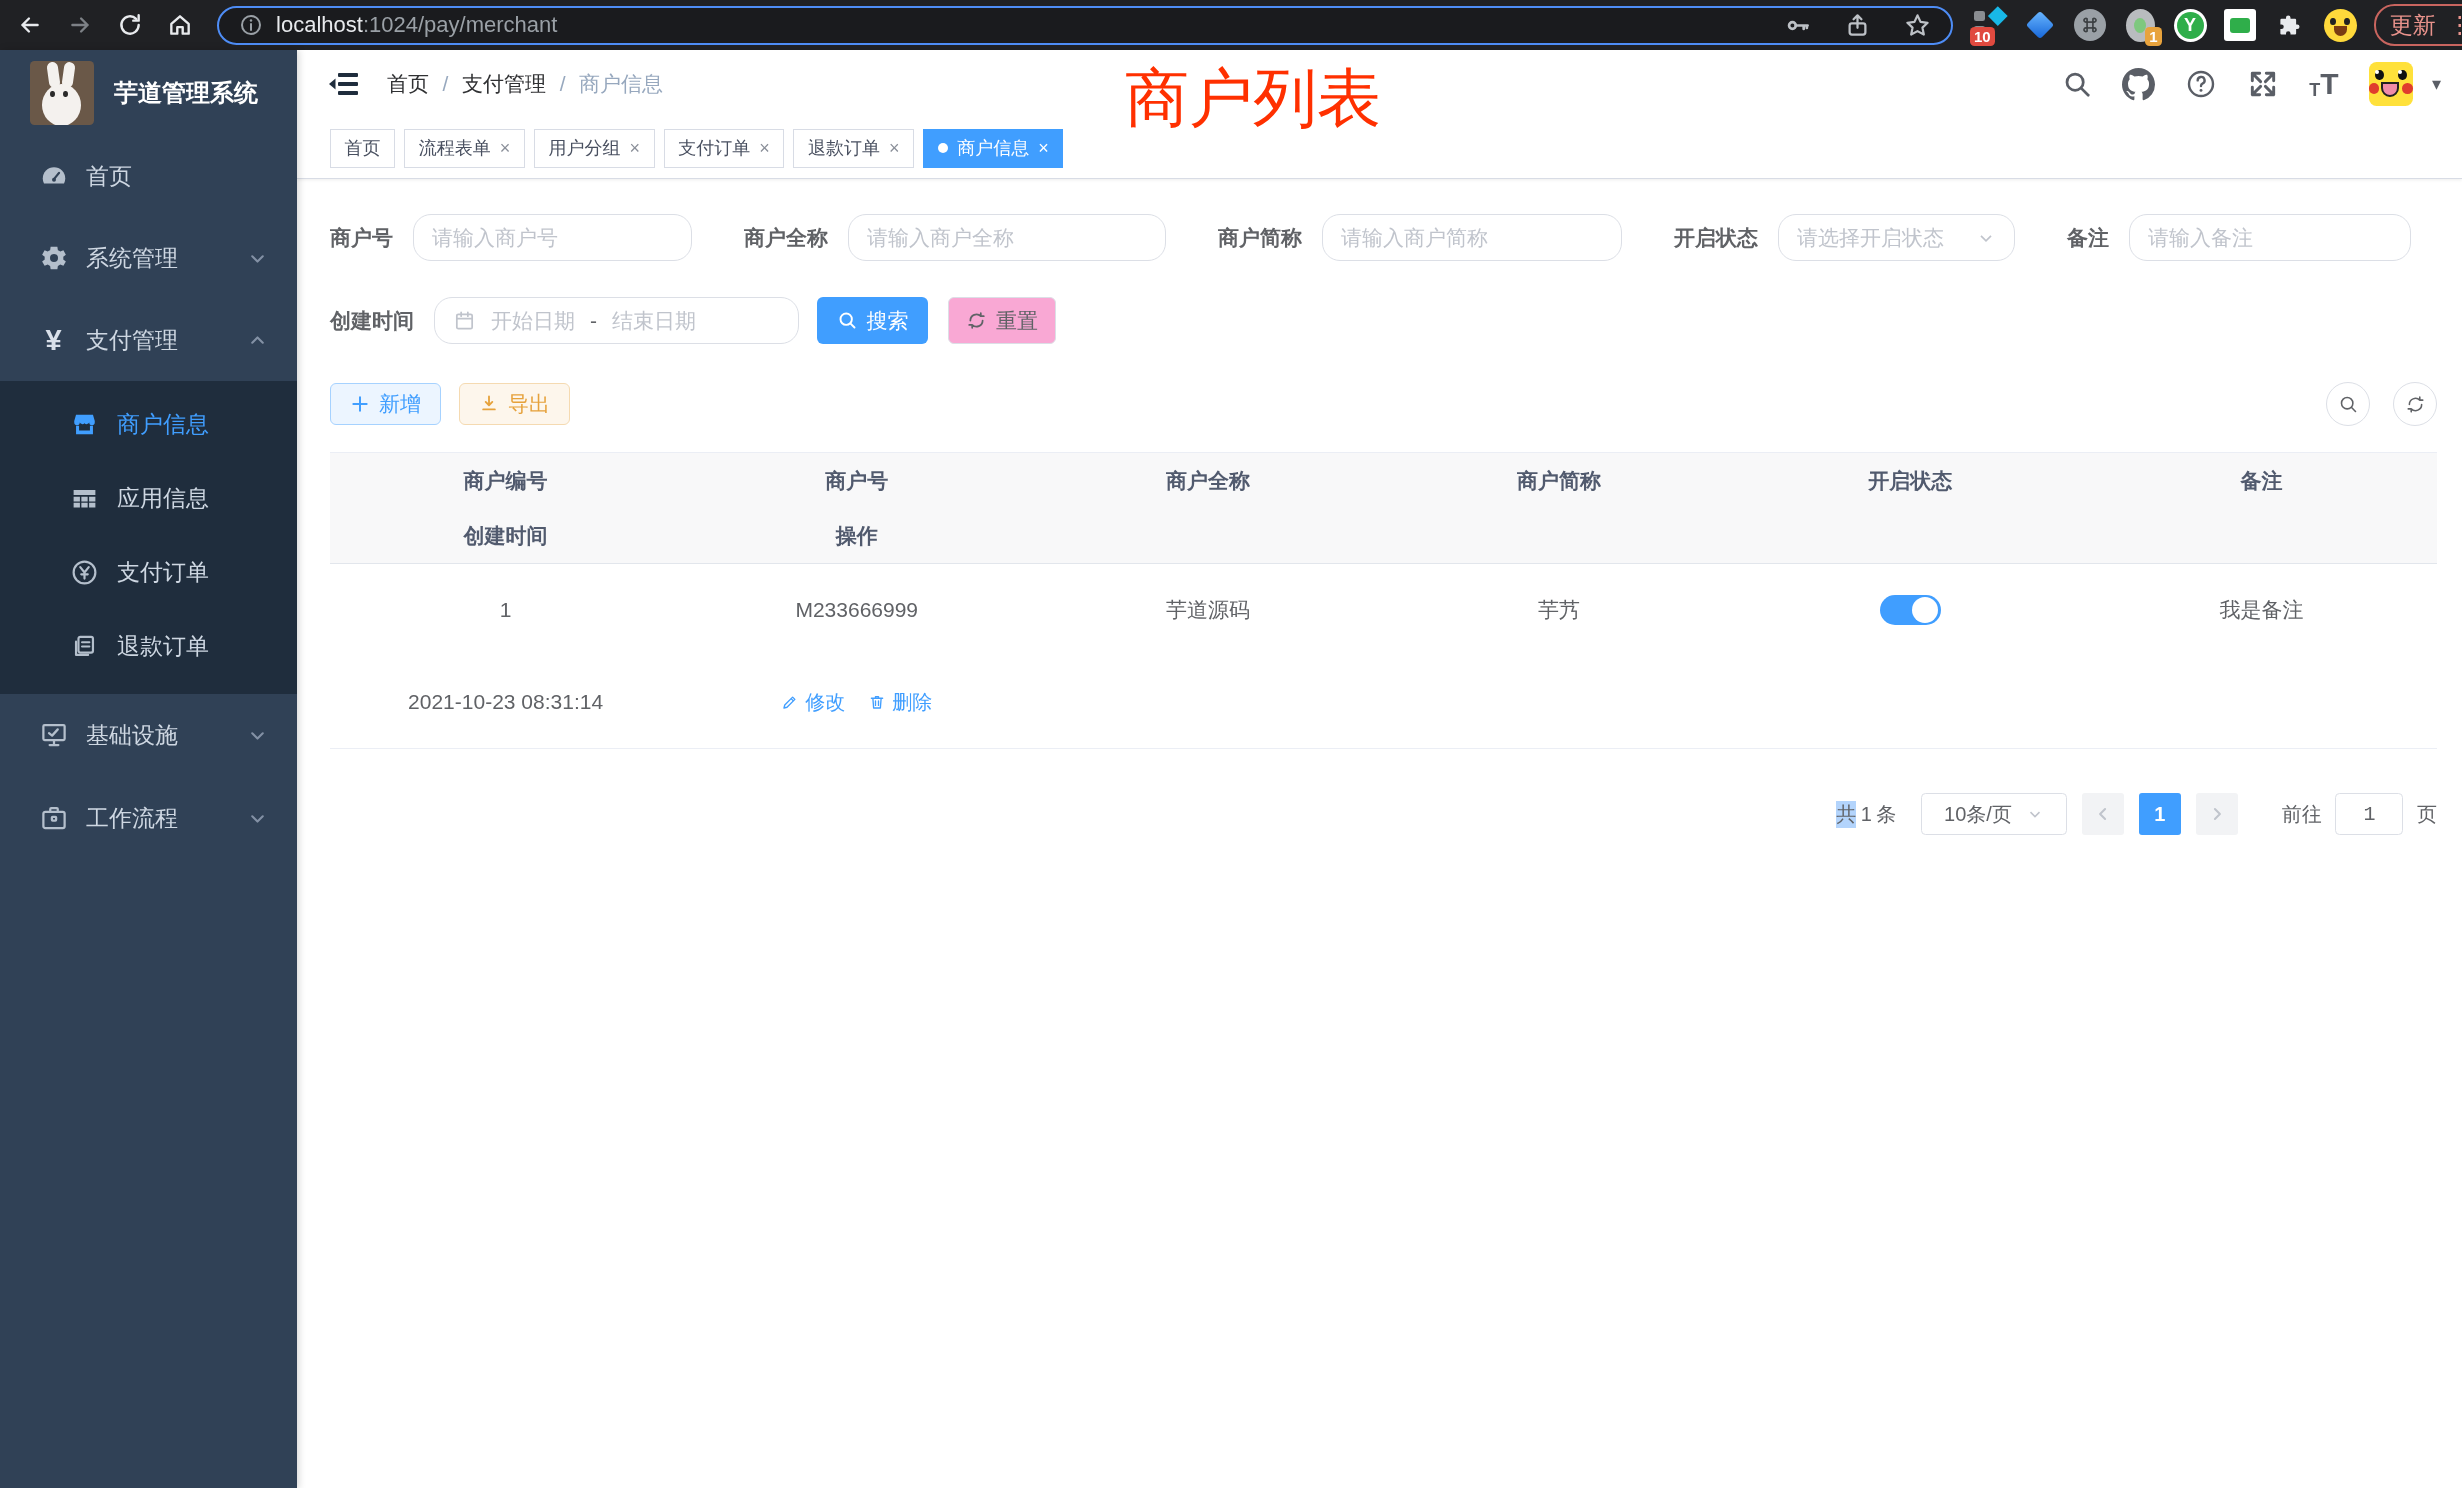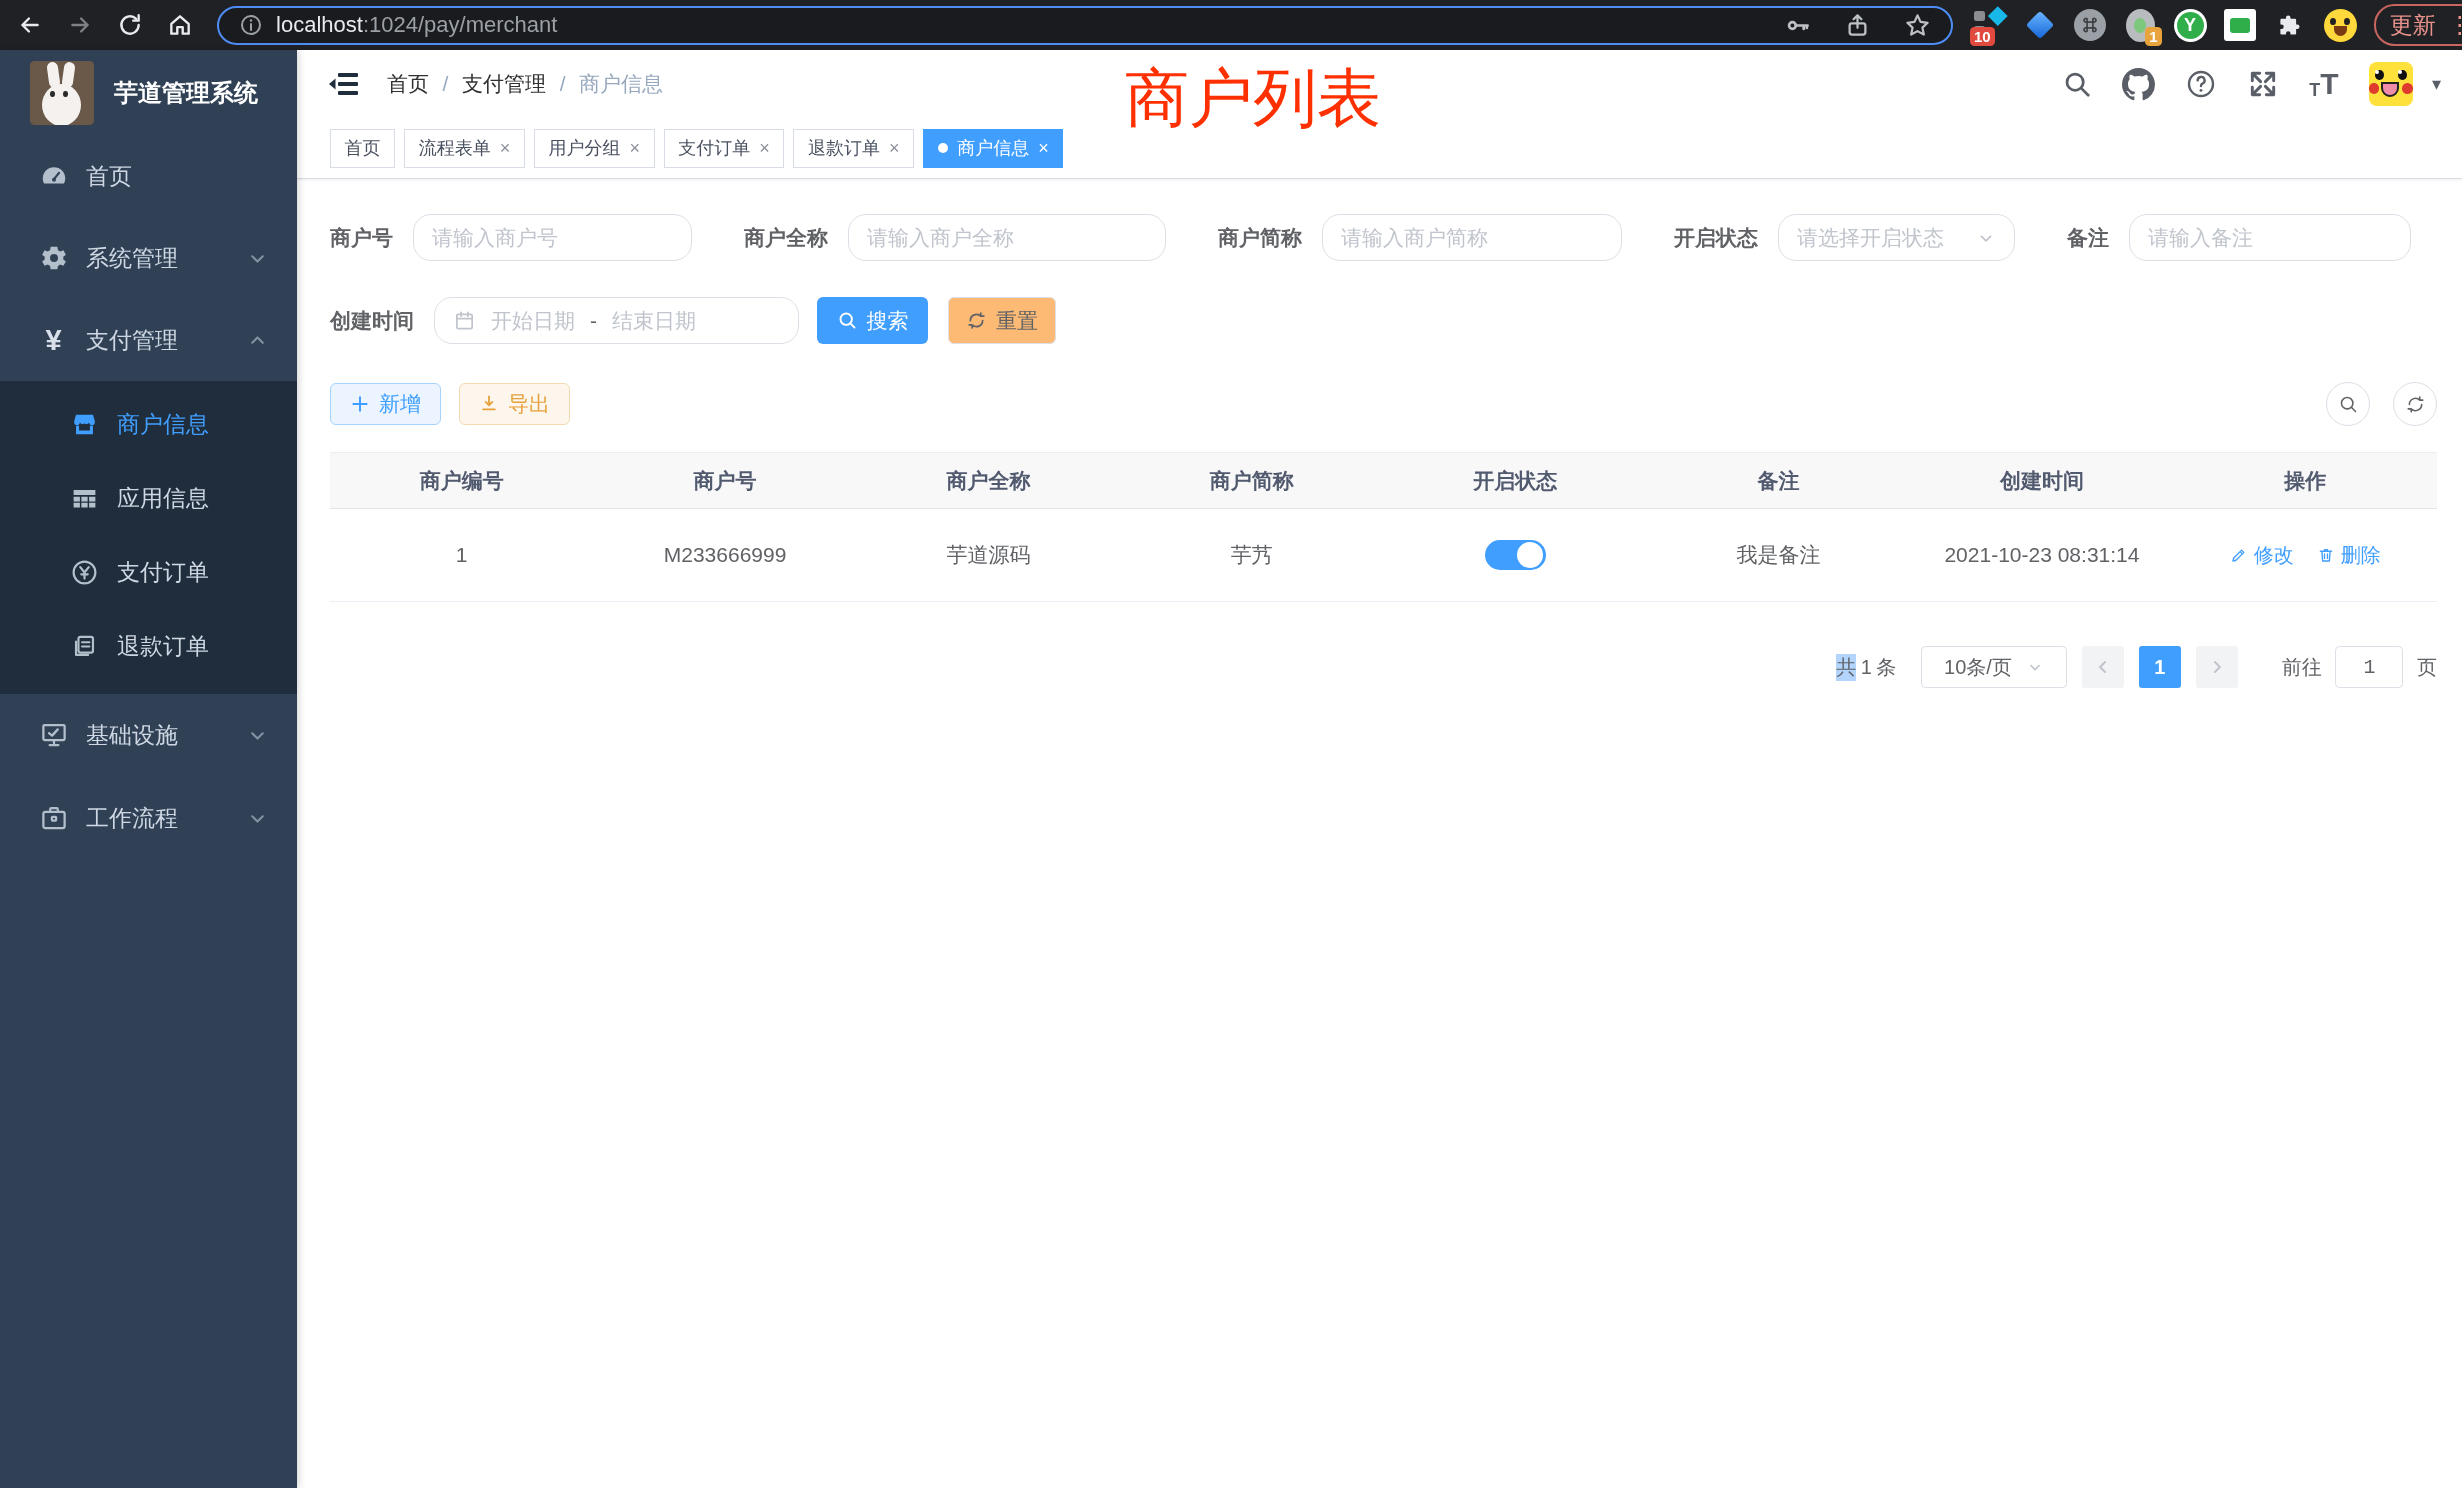--- a/index.html
+++ b/index.html
@@ -94,29 +94,29 @@
   .inp input { border:none; outline:none; width:100%; font-size:21px; color:#606266; background:transparent; font-family:inherit; }
   .inp input::placeholder { color:#c0c4cc; }
   .w1 { width:279px; } .w2 { width:318px; } .w3 { width:300px; } .w4 { width:237px; } .w5 { width:282px; }
   .select-box { justify-content:space-between; cursor:pointer; }
   .select-box .chev-s { color:#c0c4cc; }
   .date-box { width:365px; gap:15px; color:#c0c4cc; }
   .date-box .dsep { color:#606266; font-size:21px; }
   .date-box .dph { font-size:21px; }
   .btn { height:47px; border-radius:6px; display:inline-flex; align-items:center; justify-content:center; gap:9px; font-size:21px; cursor:pointer; border:0.8px solid transparent; }
   .btn-search { background:#409eff; color:#fff; width:111px; margin-left:18px; }
-  .btn-reset { background:#fdba74; color:#606266; border-color:#dcdfe6; width:108px; margin-left:20px; }
+  .btn-reset { background:#f9a8d4; color:#606266; border-color:#dcdfe6; width:108px; margin-left:20px; }
   .toolbar-row { display:flex; align-items:center; margin-top:38px; }
   .btn-add { background:#ecf5ff; color:#409eff; border-color:#a6d2ff; width:111px; height:42px; }
   .btn-export { background:#fdf6ec; color:#e6a23c; border-color:#f5dab1; width:111px; height:42px; margin-left:18px; }
   .circle-btns { margin-left:auto; display:flex; gap:23px; }
   .circle-btn { width:44px; height:44px; border-radius:50%; border:0.8px solid #dcdfe6; display:flex; align-items:center; justify-content:center; color:#606266; cursor:pointer; background:#fff; }
 
   .table { margin-top:26px; width:100%; border-bottom:0.8px solid #ebeef5; }
-  .trow { display:grid; grid-template-columns:repeat(8,1fr); }
+  .trow { display:grid; grid-template-columns:repeat(6,1fr); }
   .trow.head { background:#f8f8f9; border-top:0.8px solid #ebeef5; border-bottom:0.8px solid #e2e6ec; }
   .tcell { display:flex; align-items:center; justify-content:center; font-size:21px; padding:0 7.6px; text-align:center; }
   .trow.head .tcell { height:55px; font-weight:bold; color:#515a6e; }
   .trow.body .tcell { height:92px; color:#606266; }
   .toggle { width:61px; height:30px; border-radius:15px; background:#409eff; position:relative; cursor:pointer; }
   .toggle .knob { position:absolute; width:26px; height:26px; border-radius:50%; background:#fff; top:2.3px; right:2.3px; }
   .actions { display:flex; gap:23px; }
   .alink { display:inline-flex; align-items:center; gap:6px; color:#409eff; font-size:20px; cursor:pointer; white-space:nowrap; }
 
   .pagination { margin-top:44px; display:flex; align-items:center; justify-content:flex-end; font-size:20px; color:#606266; }

